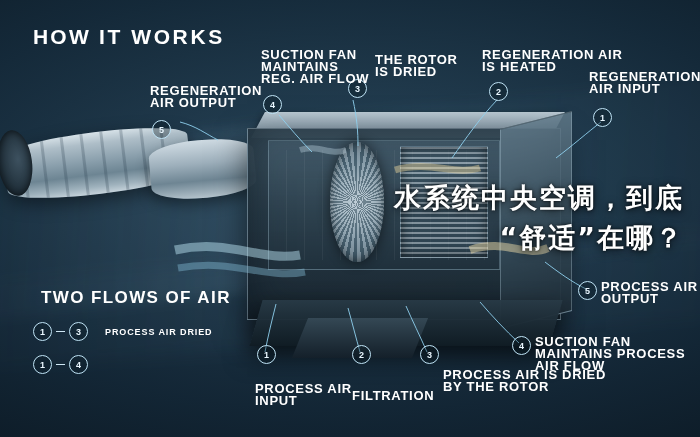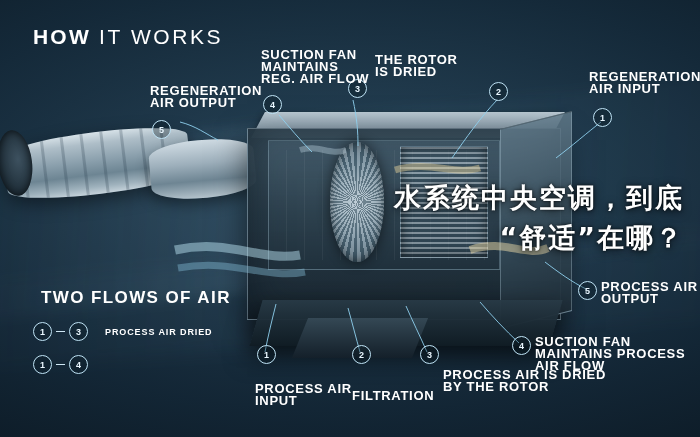--- a/index.html
+++ b/index.html
@@ -21,21 +21,21 @@
     background:linear-gradient(100deg, rgba(255,255,255,0.0) 0%, rgba(150,200,230,0.10) 35%, rgba(120,180,215,0.05) 60%, rgba(255,255,255,0) 100%);
     transform:rotate(-6deg);filter:blur(6px);}
   .streak.b{left:-10%;top:58%;width:130%;height:20%;
     background:linear-gradient(95deg, rgba(255,255,255,0) 0%, rgba(120,170,200,0.07) 45%, rgba(255,255,255,0) 100%);
     transform:rotate(-4deg);filter:blur(8px);}
 
   .title{
     position:absolute;left:33px;top:25px;
     font-size:21px;letter-spacing:2.2px;font-weight:700;color:#ffffff;
   }
-  .title .light{font-weight:400;letter-spacing:2.6px;}
+  .title .light{font-weight:700;letter-spacing:2.6px;}
 
   
   .machine{position:absolute;left:0;top:0;width:700px;height:437px;}
 
   
   .duct{
     position:absolute;left:5px;top:132px;width:185px;height:62px;
     background:linear-gradient(180deg,#d7e2e8 0%,#aebec8 18%,#8ba0ad 45%,#6d8593 68%,#9fb2bd 88%,#c6d3db 100%);
     border-radius:50% / 22%;
     transform:rotate(-7deg);
@@ -217,20 +217,22 @@
     <div class="num" style="left:257px;top:345px">1</div>
   </div>
 
   <div class="callout" style="left:150px;top:85px;white-space:pre-line">REGENERATION
 AIR OUTPUT</div>
   <div class="callout" style="left:261px;top:49px;white-space:pre-line">SUCTION FAN
 MAINTAINS
 REG. AIR FLOW</div>
   <div class="callout" style="left:375px;top:54px;white-space:pre-line">THE ROTOR
 IS DRIED</div>
+  <div class="callout" style="left:482px;top:49px;white-space:pre-line">REGENERATION AIR
+IS HEATED</div>
   <div class="callout" style="left:589px;top:71px;white-space:pre-line">REGENERATION
 AIR INPUT</div>
   <div class="callout" style="left:601px;top:281px;white-space:pre-line">PROCESS AIR
 OUTPUT</div>
   <div class="callout" style="left:535px;top:336px;white-space:pre-line">SUCTION FAN
 MAINTAINS PROCESS
 AIR FLOW</div>
   <div class="callout" style="left:443px;top:369px;white-space:pre-line">PROCESS AIR IS DRIED
 BY THE ROTOR</div>
   <div class="callout" style="left:352px;top:390px;white-space:pre-line">FILTRATION</div>

